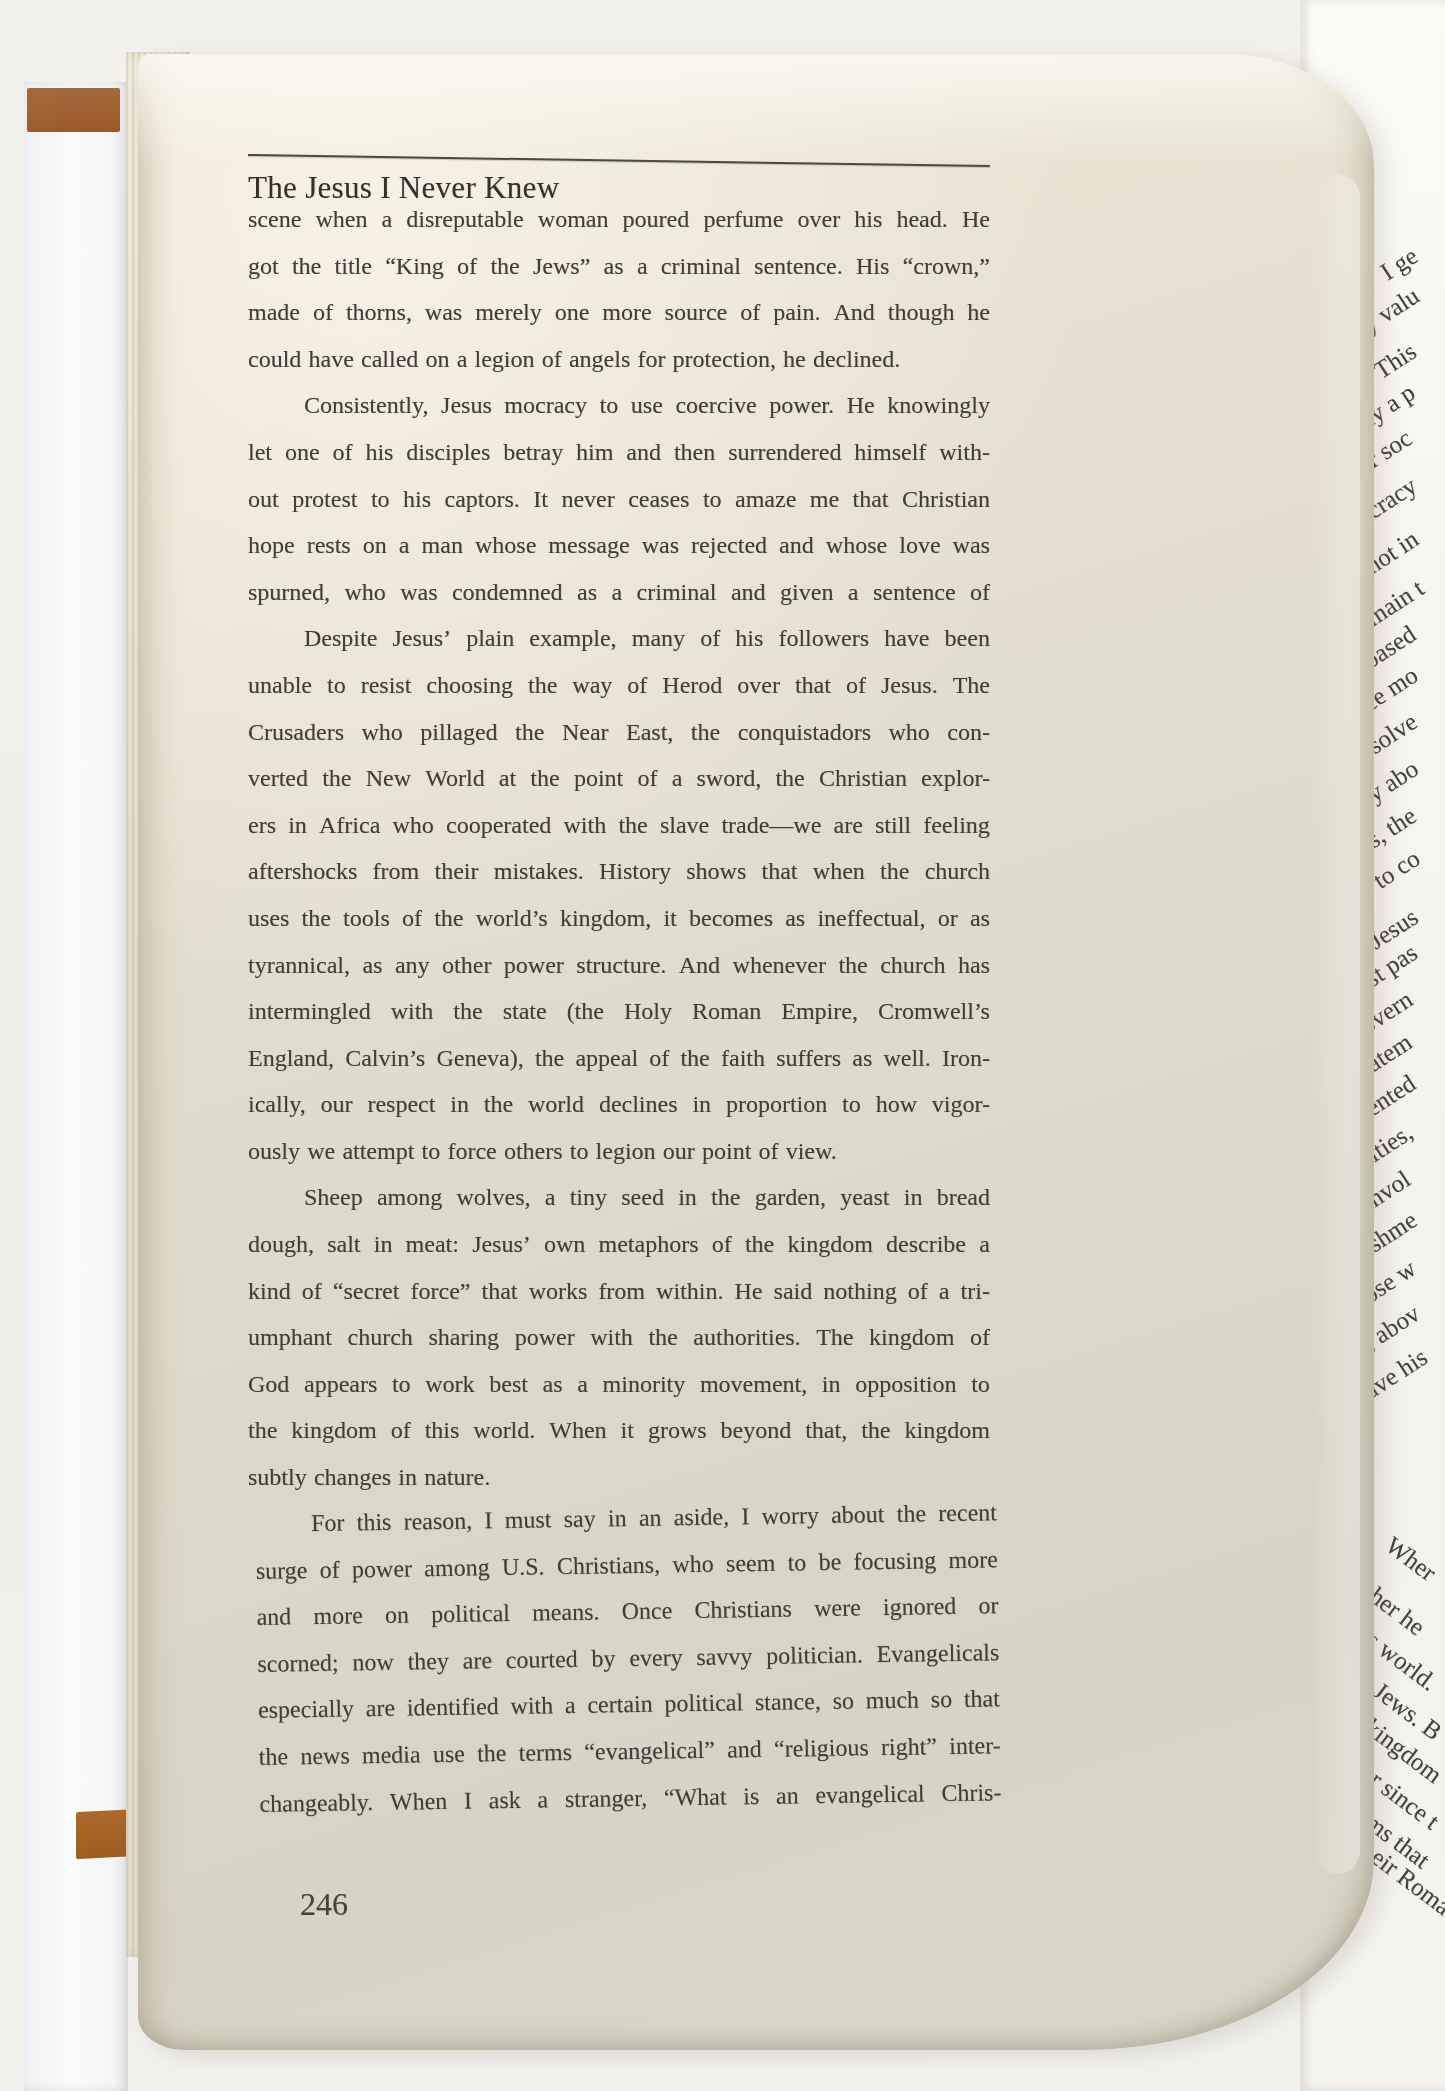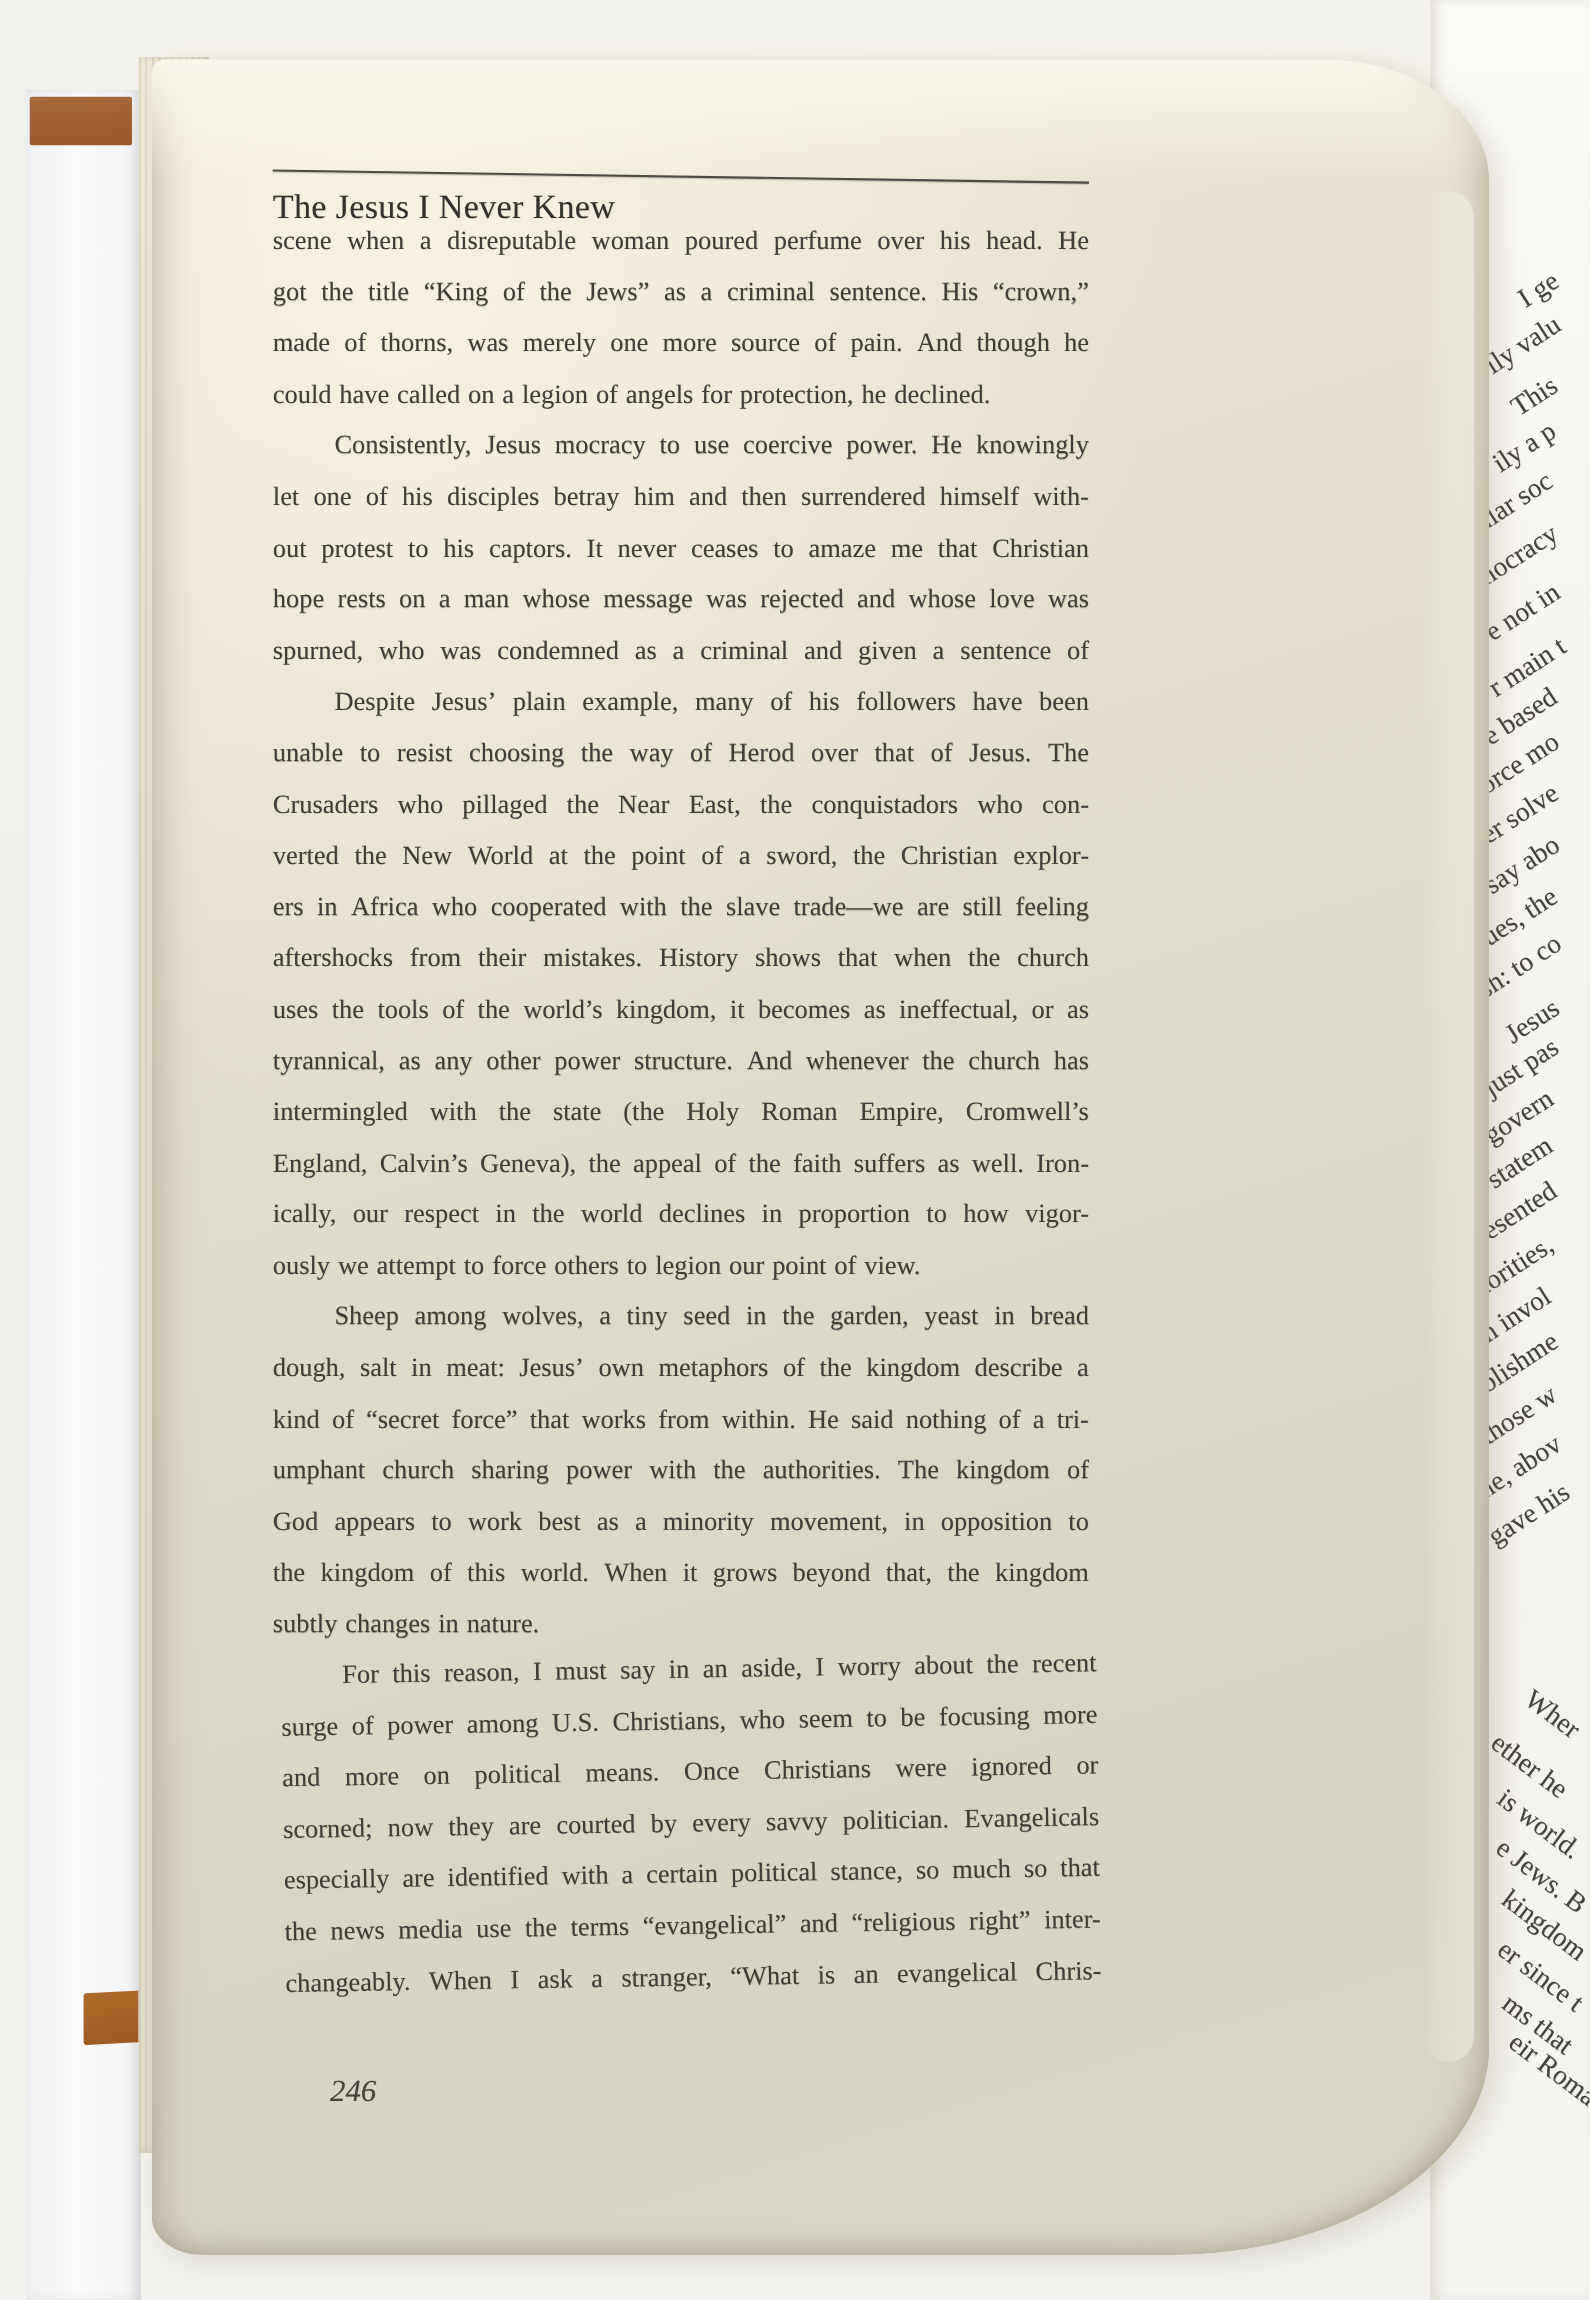--- a/index.html
+++ b/index.html
@@ -46,20 +46,21 @@
     position:absolute;left:138px;top:54px;width:1216px;height:1996px;
     background:
       radial-gradient(130% 90% at 18% 8%,rgba(248,243,229,0.9) 0%,rgba(248,243,229,0) 45%),
       linear-gradient(163deg,#ece6d5 0%,#e4dfce 28%,#dedac9 55%,#d8d4c5 80%,#dbd7c8 100%);
     border-radius:12px 150px 290px 46px / 12px 110px 190px 34px;
     box-shadow:
       inset 26px 0 34px -18px rgba(142,130,106,0.40),
       inset -22px 0 30px -14px rgba(130,118,92,0.38),
       inset 0 -18px 26px -14px rgba(120,110,88,0.30),
       10px 6px 22px rgba(120,110,90,0.18);
+    padding-left: 20px;
   }
   .page-top-sheen{
     position:absolute;left:0;top:0;width:100%;height:110px;
     border-radius:12px 150px 0 0/12px 110px 0 0;
     background:linear-gradient(to bottom,rgba(250,247,238,0.95),rgba(250,247,238,0));
   }
   .page-right-sheen{
     position:absolute;right:14px;top:120px;width:46px;height:1700px;
     background:linear-gradient(to right,rgba(255,255,255,0),rgba(255,255,255,0.40));
     border-radius:40px;
@@ -79,21 +80,21 @@
     text-shadow:0.3px 0.3px 0.7px rgba(64,62,57,0.38);
     text-align:right;
   }
   .para{position:relative;}
   .para.warp{transform:rotate(-0.9deg) translateX(12px);transform-origin:0 100%;}
   .bline{display:flex;height:46.6px;align-items:baseline;}
   .bline.just{justify-content:space-between;}
   .bline.ragged{justify-content:flex-start;column-gap:0.30em;}
   .bline.indent{padding-left:56px;}
   .page-number{
-    position:absolute;left:162px;top:1832px;font-size:28px;font-style:italic;
+    position:absolute;left:162px;top:1832px;font-size:32px;
     color:#45433e;text-shadow:0.3px 0.3px 0.7px rgba(69,67,62,0.35);
   }
 </style>
 </head>
 <body>
 
 <div class="cover-strip"></div>
 <div class="board-brown-top" style="background: linear-gradient(175deg, rgb(166, 106, 61), rgb(153, 88, 44));"></div>
 <div class="board-brown-bottom" style="background: linear-gradient(175deg, rgb(174, 106, 44), rgb(156, 90, 32));"></div>
 

